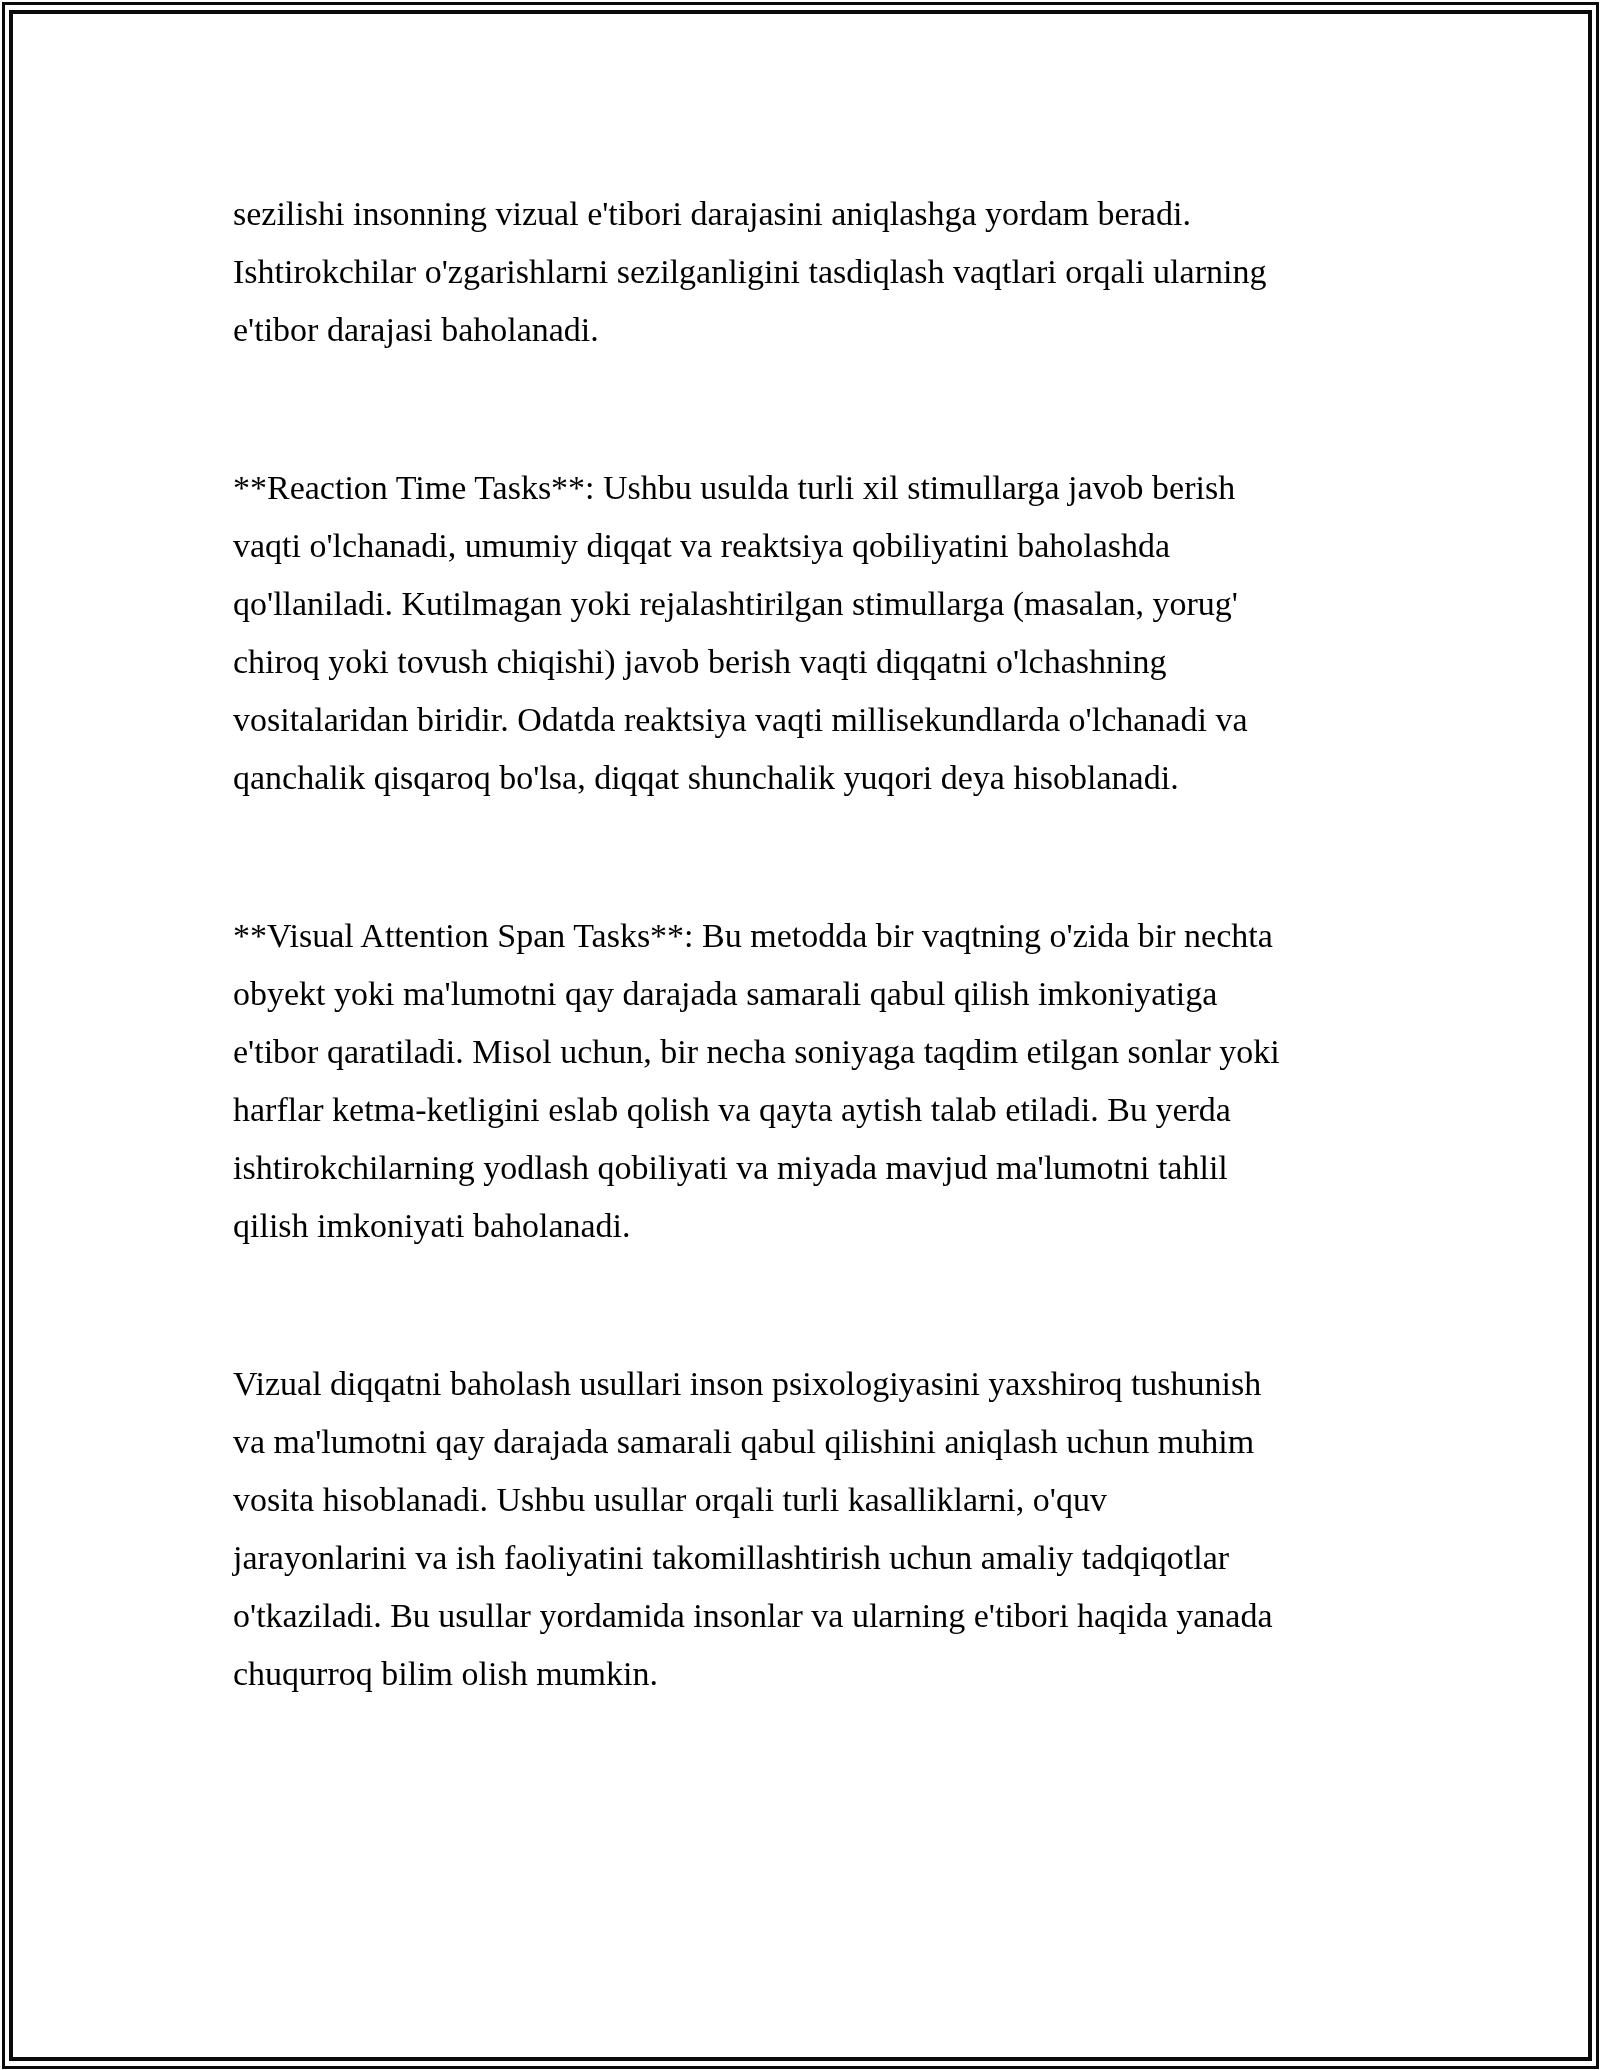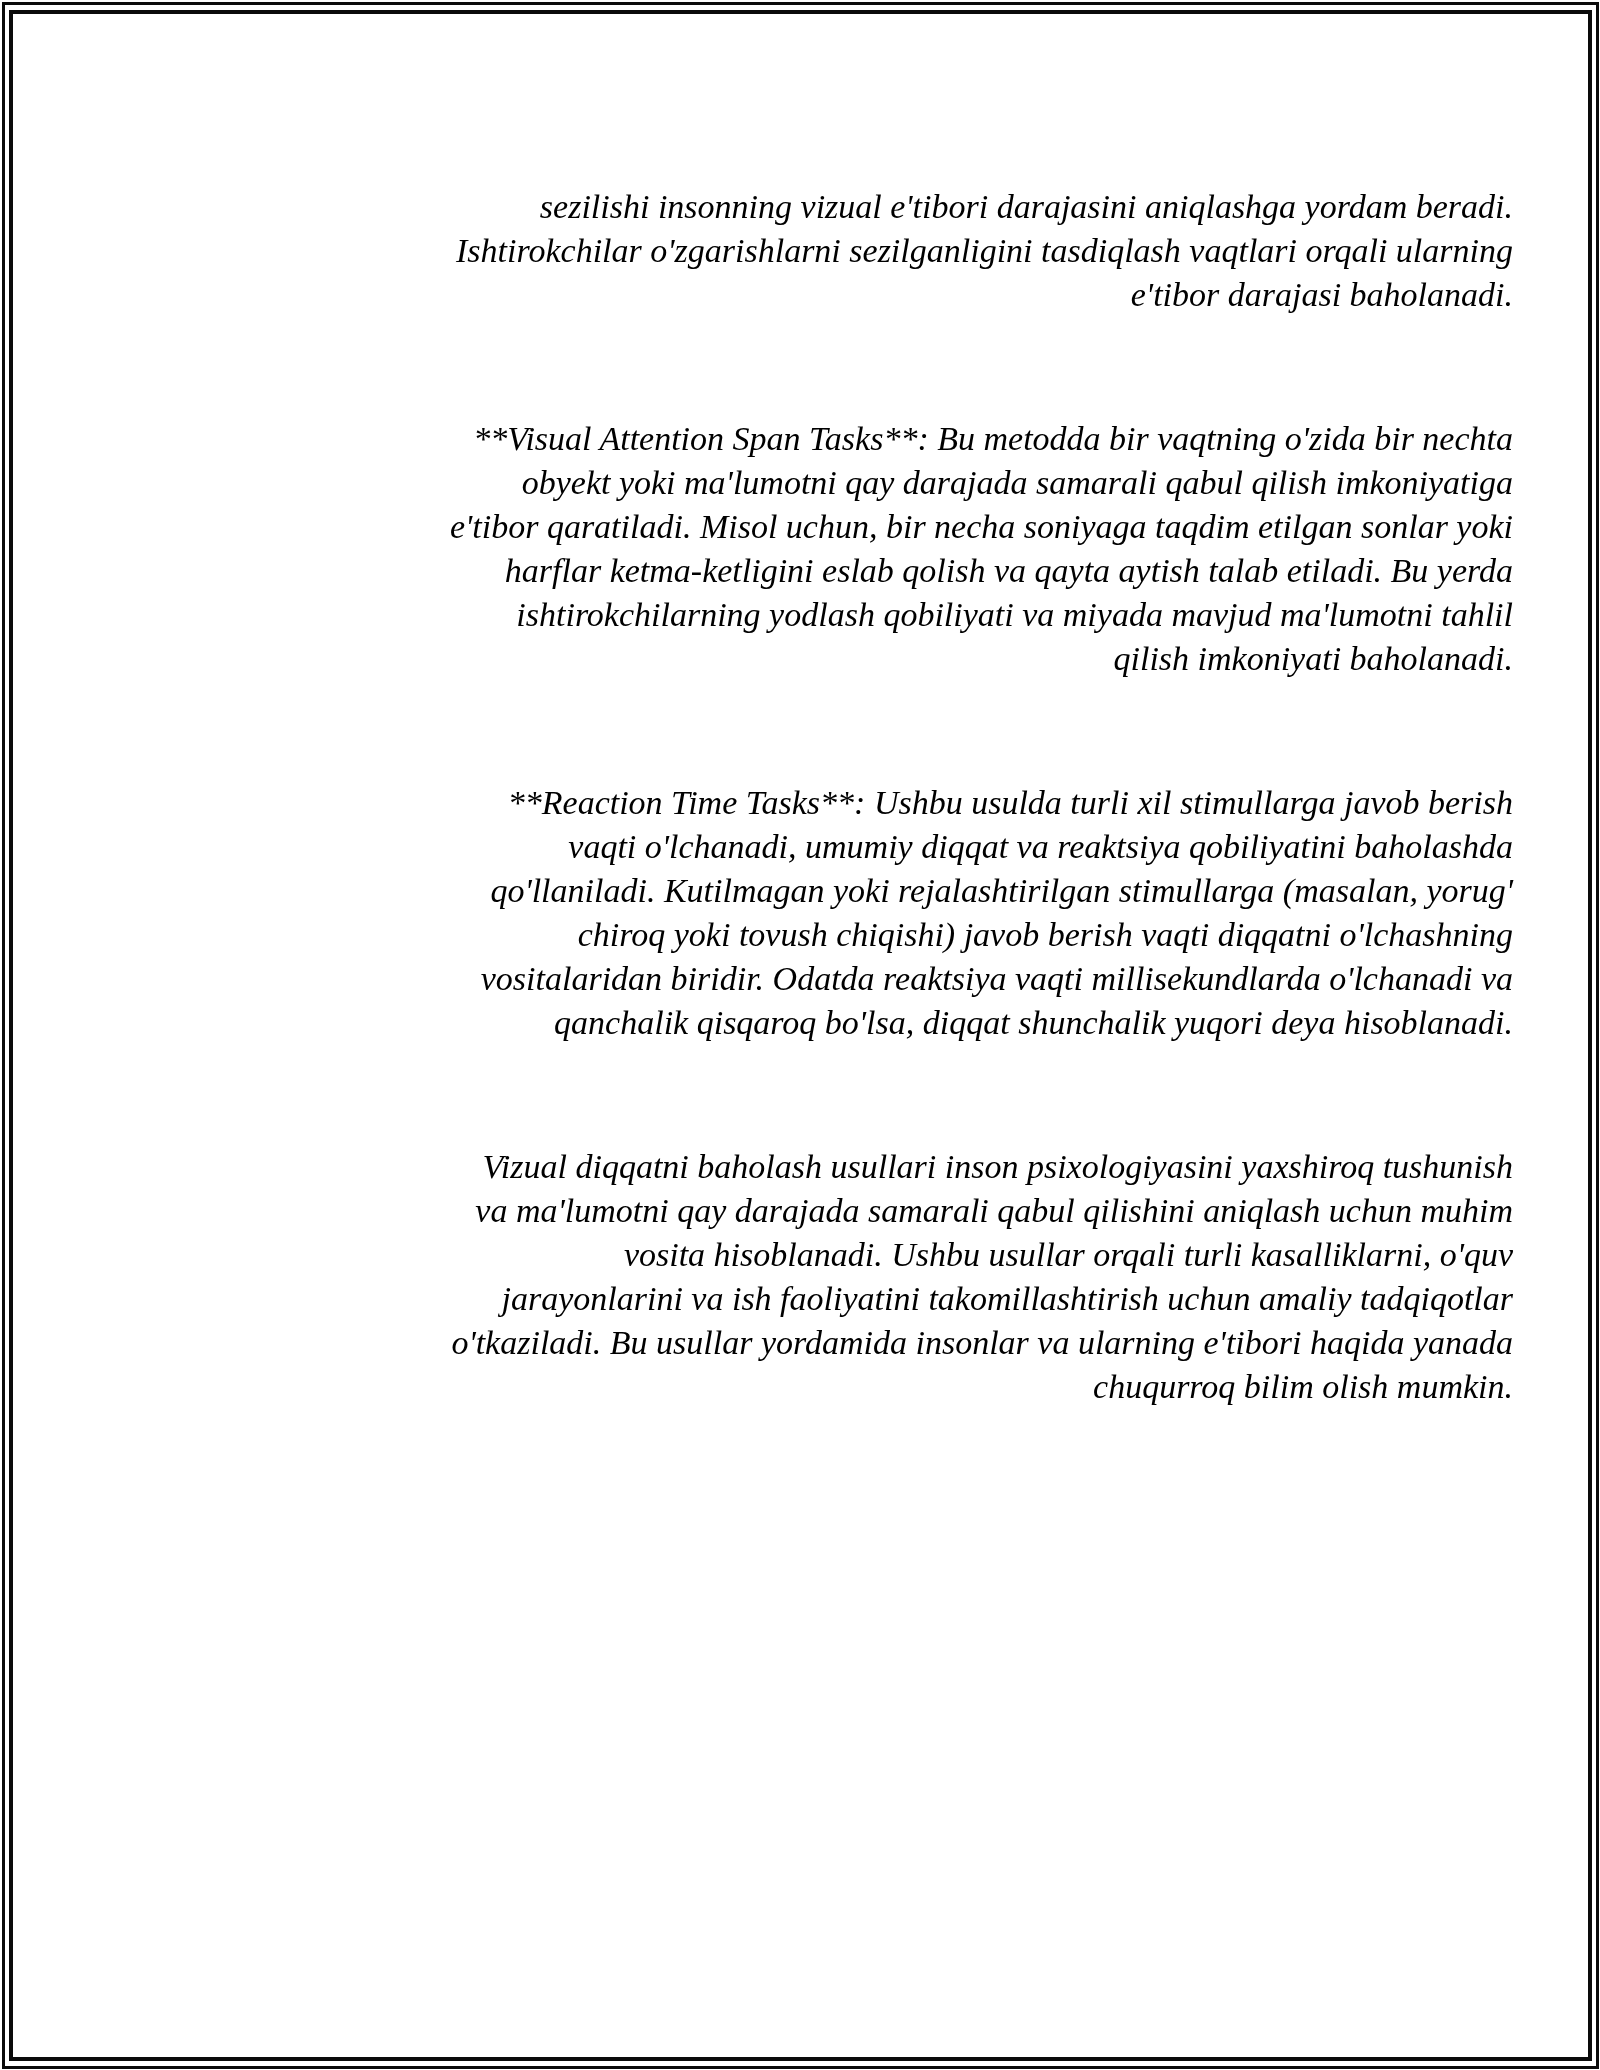--- a/index.html
+++ b/index.html
@@ -30,49 +30,48 @@
     position: absolute;
     left: 233px;
     top: 185px;
     width: 1280px;
     color: #000000;
   }
   .content p {
     margin: 0 0 100px 0;
     font-family: "Liberation Serif", serif;
     font-size: 34px;
-    line-height: 44px;
+    line-height: 58px;
     white-space: pre-line;
-    text-align: right;
-    font-style: italic;
+    text-align: left;
   }
 </style>
 </head>
 <body>
 
 <div class="page">
   <div class="outer-frame"></div>
   <div class="inner-frame"></div>
 
   <div class="content">
     <p>sezilishi insonning vizual e'tibori darajasini aniqlashga yordam beradi.
 Ishtirokchilar o'zgarishlarni sezilganligini tasdiqlash vaqtlari orqali ularning
 e'tibor darajasi baholanadi.</p>
+    <p>**Reaction Time Tasks**: Ushbu usulda turli xil stimullarga javob berish
+vaqti o'lchanadi, umumiy diqqat va reaktsiya qobiliyatini baholashda
+qo'llaniladi. Kutilmagan yoki rejalashtirilgan stimullarga (masalan, yorug'
+chiroq yoki tovush chiqishi) javob berish vaqti diqqatni o'lchashning
+vositalaridan biridir. Odatda reaktsiya vaqti millisekundlarda o'lchanadi va
+qanchalik qisqaroq bo'lsa, diqqat shunchalik yuqori deya hisoblanadi.</p>
     <p>**Visual Attention Span Tasks**: Bu metodda bir vaqtning o'zida bir nechta
 obyekt yoki ma'lumotni qay darajada samarali qabul qilish imkoniyatiga
 e'tibor qaratiladi. Misol uchun, bir necha soniyaga taqdim etilgan sonlar yoki
 harflar ketma-ketligini eslab qolish va qayta aytish talab etiladi. Bu yerda
 ishtirokchilarning yodlash qobiliyati va miyada mavjud ma'lumotni tahlil
 qilish imkoniyati baholanadi.</p>
-    <p>**Reaction Time Tasks**: Ushbu usulda turli xil stimullarga javob berish
-vaqti o'lchanadi, umumiy diqqat va reaktsiya qobiliyatini baholashda
-qo'llaniladi. Kutilmagan yoki rejalashtirilgan stimullarga (masalan, yorug'
-chiroq yoki tovush chiqishi) javob berish vaqti diqqatni o'lchashning
-vositalaridan biridir. Odatda reaktsiya vaqti millisekundlarda o'lchanadi va
-qanchalik qisqaroq bo'lsa, diqqat shunchalik yuqori deya hisoblanadi.</p>
     <p>Vizual diqqatni baholash usullari inson psixologiyasini yaxshiroq tushunish
 va ma'lumotni qay darajada samarali qabul qilishini aniqlash uchun muhim
 vosita hisoblanadi. Ushbu usullar orqali turli kasalliklarni, o'quv
 jarayonlarini va ish faoliyatini takomillashtirish uchun amaliy tadqiqotlar
 o'tkaziladi. Bu usullar yordamida insonlar va ularning e'tibori haqida yanada
 chuqurroq bilim olish mumkin.</p>
   </div>
 </div>
 
 </body></html>

